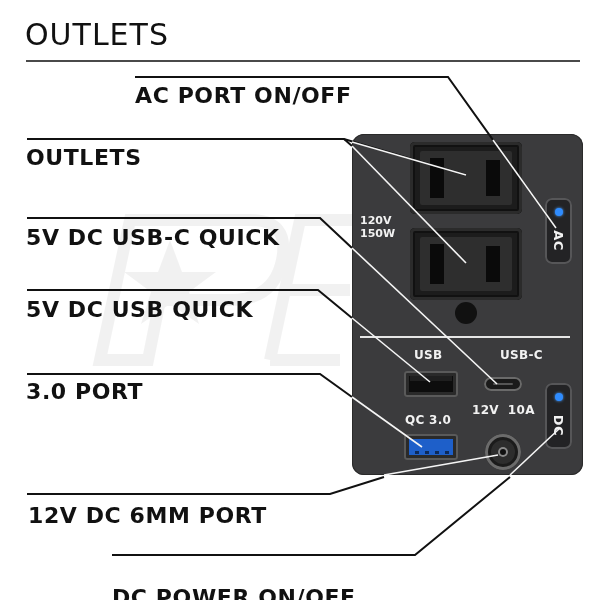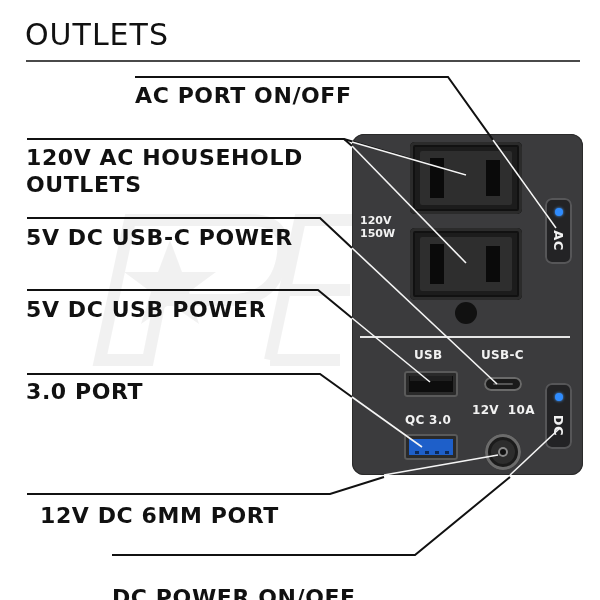--- a/index.html
+++ b/index.html
@@ -42,33 +42,32 @@
 
 <svg class="abs watermark" viewBox="0 0 300 160">
   <polygon points="110,30 122,62 156,62 129,82 139,114 110,94 81,114 91,82 64,62 98,62" fill="#000"></polygon>
   <path d="M40 150 L70 10 L190 10 Q230 10 222 50 Q214 90 170 90 L100 90 L88 150 Z" fill="none" stroke="#000" stroke-width="12"></path>
   <path d="M210 150 L240 10 L300 10 M225 80 L290 80 M210 150 L280 150" fill="none" stroke="#000" stroke-width="12"></path>
 </svg>
 
 <div class="abs label" style="left:135px; top:82px;">AC PORT ON/OFF</div>
 
 <div class="abs label" style="left:26px; top:144px;">
-  <div>120V AC HOUSEHOLD</div>
   <div>OUTLETS</div>
 </div>
 
-<div class="abs label" style="left:26px; top:224px;">5V DC USB-C POWER</div>
+<div class="abs label" style="left:26px; top:224px;">5V DC USB-C QUICK</div>
 
-<div class="abs label" style="left:26px; top:296px;">5V DC USB POWER</div>
+<div class="abs label" style="left:26px; top:296px;">5V DC USB QUICK</div>
 
 <div class="abs label" style="left:26px; top:378px;">
   <div>3.0 PORT</div>
 </div>
 
-<div class="abs label" style="left:40px; top:502px;">12V DC 6MM PORT</div>
+<div class="abs label" style="left:28px; top:502px;">12V DC 6MM PORT</div>
 
 <div class="abs label" style="left:112px; top:584px;">DC POWER ON/OFF</div>
 
 <div class="abs panel" style="background: rgb(59, 59, 61);"></div>
 
 <div class="abs outlet" style="left:410px; top:142px;">
   <div class="outlet-face">
     <div class="slot" style="left:10px; top:7px; height:40px;"></div>
     <div class="slot" style="left:66px; top:9px; height:36px;"></div>
   </div>
@@ -91,21 +90,21 @@
 <div class="abs switch" style="left:545px; top:198px;">
   <div class="led" style="background: rgb(47, 140, 255);"></div>
   <div class="switch-text">
       <span>AC</span>
     </div>
 </div>
 
 <div class="abs sep"></div>
 
 <div class="abs port-label" style="left:414px; top:348px;">USB</div>
-<div class="abs port-label" style="left:481px; top:348px;">USB-C</div>
+<div class="abs port-label" style="left:500px; top:348px;">USB-C</div>
 
 <div class="abs usb" style="left:404px; top:371px;">
   <div class="usb-inner"></div>
   <div class="usb-tongue"></div>
 </div>
 
 <div class="abs usbc" style="left:484px; top:377px;">
   <div class="usbc-inner"></div>
 </div>
 

